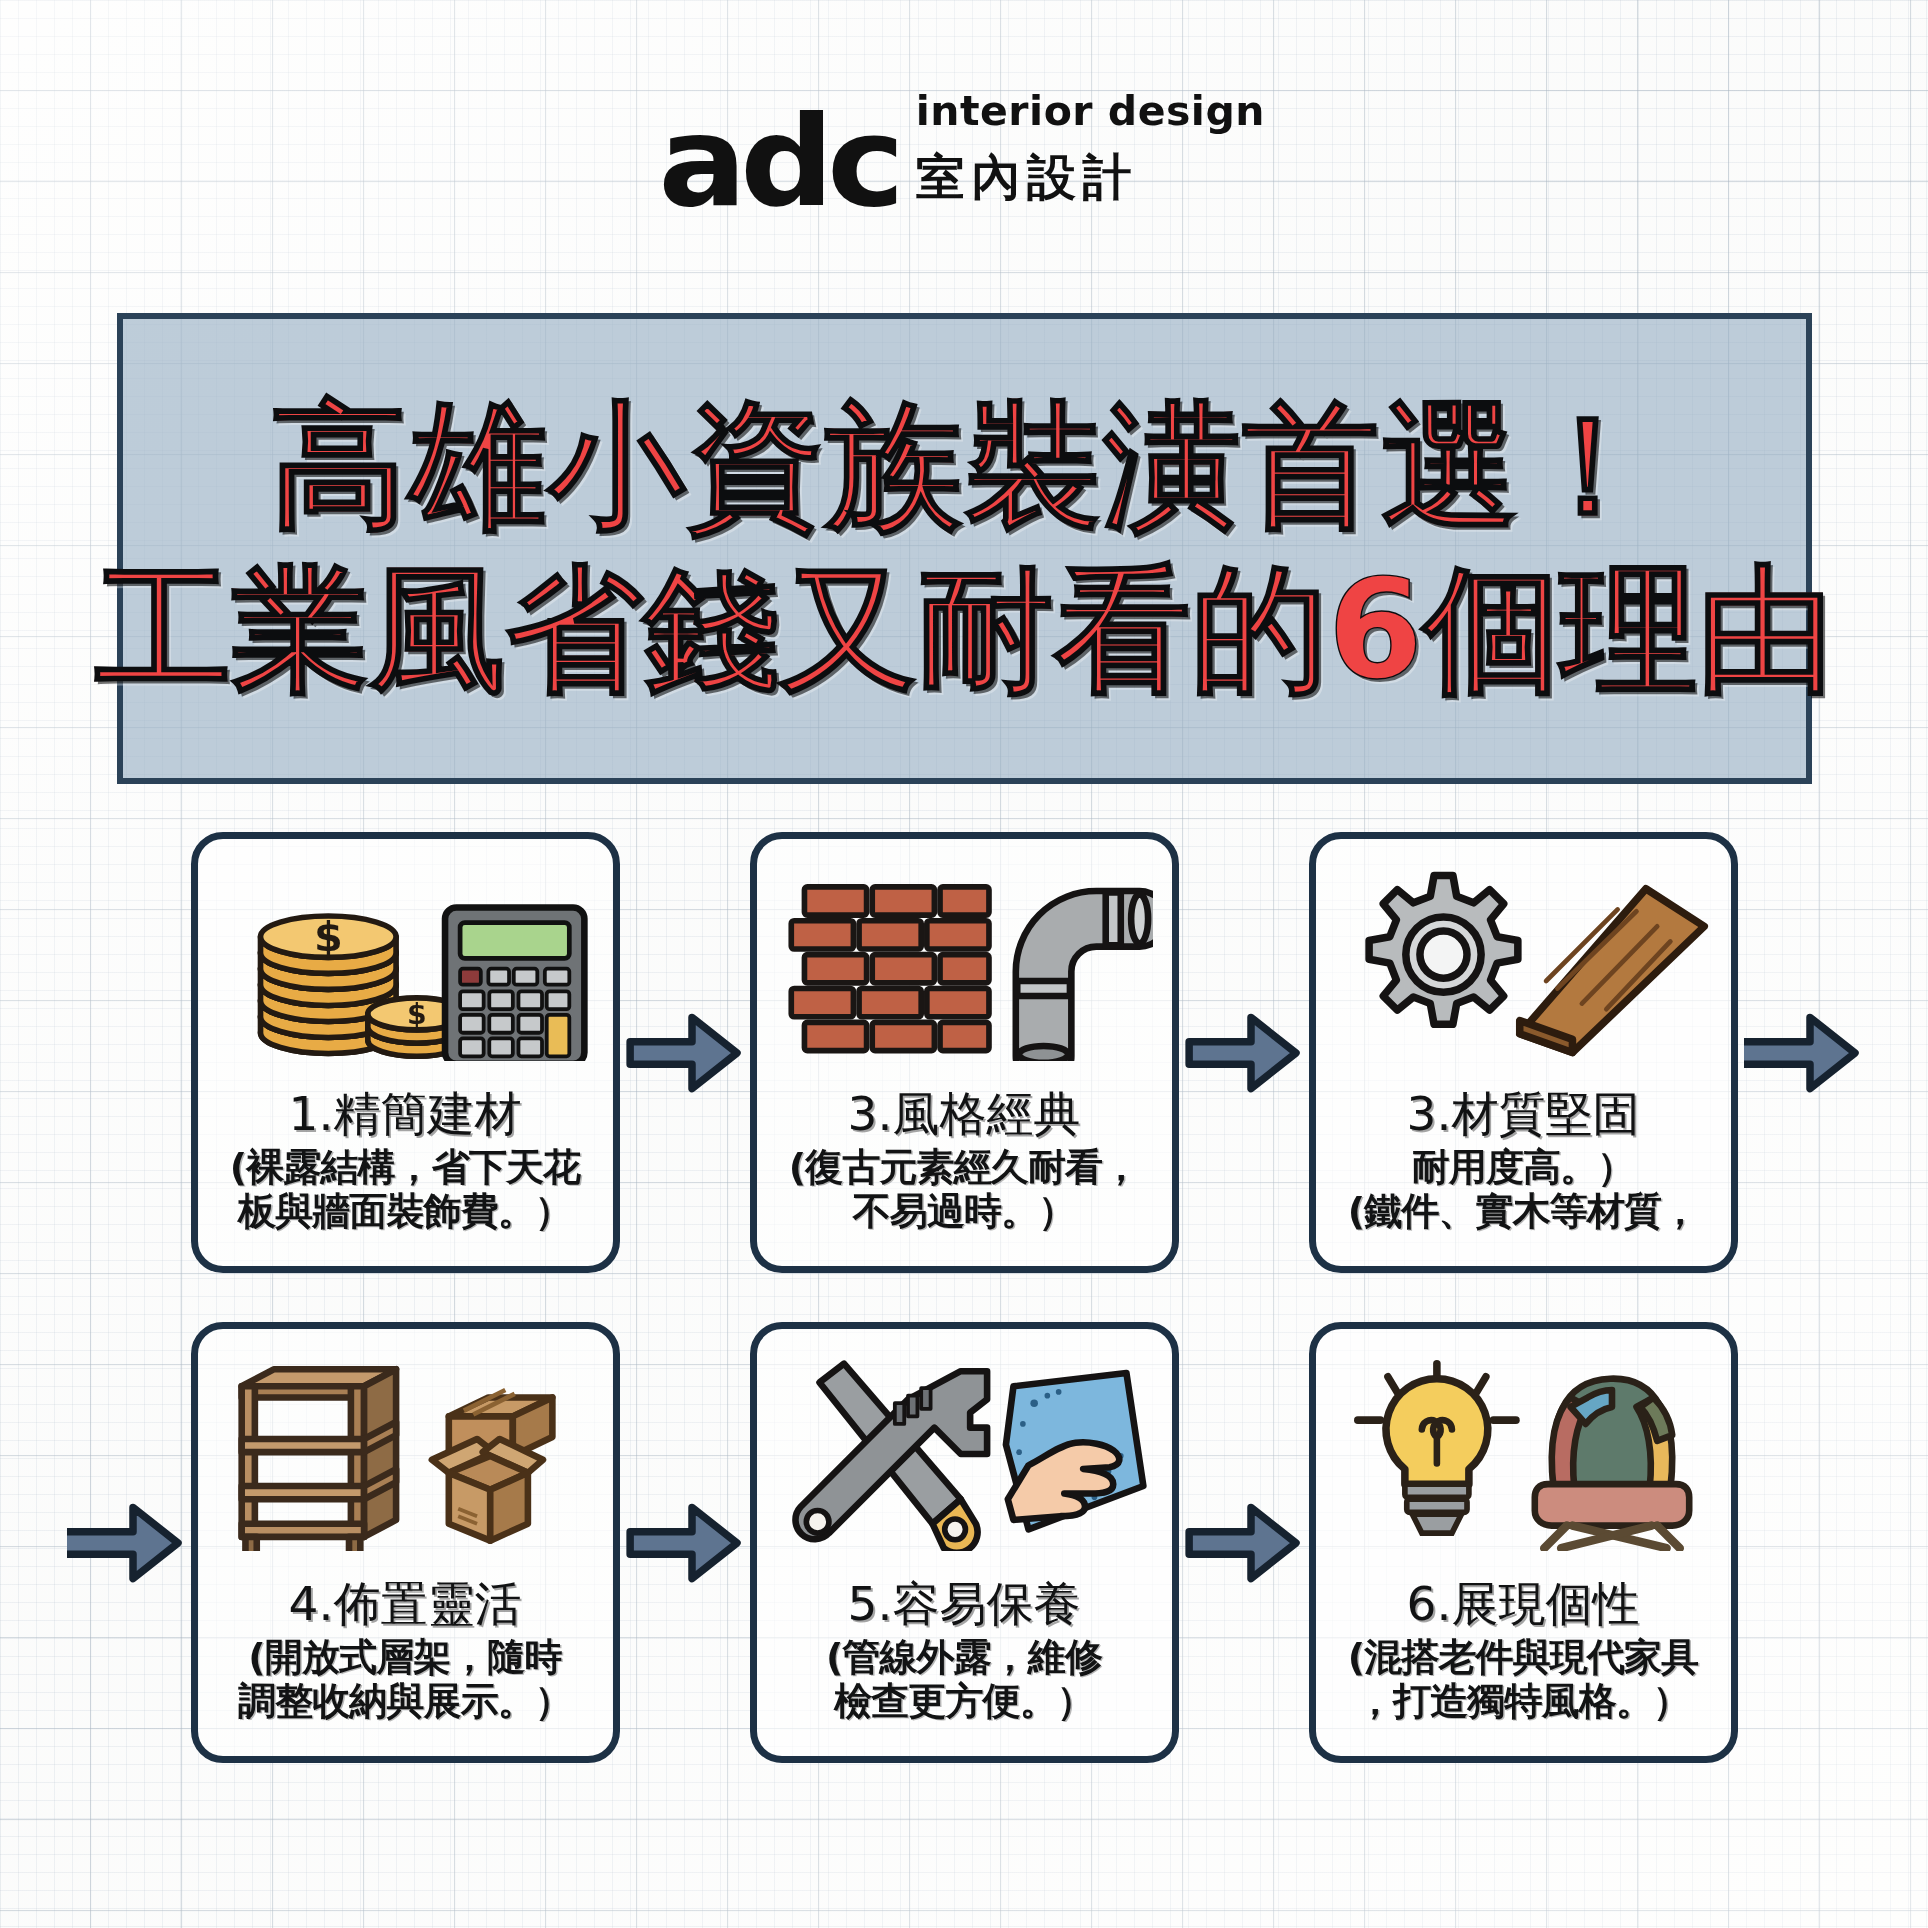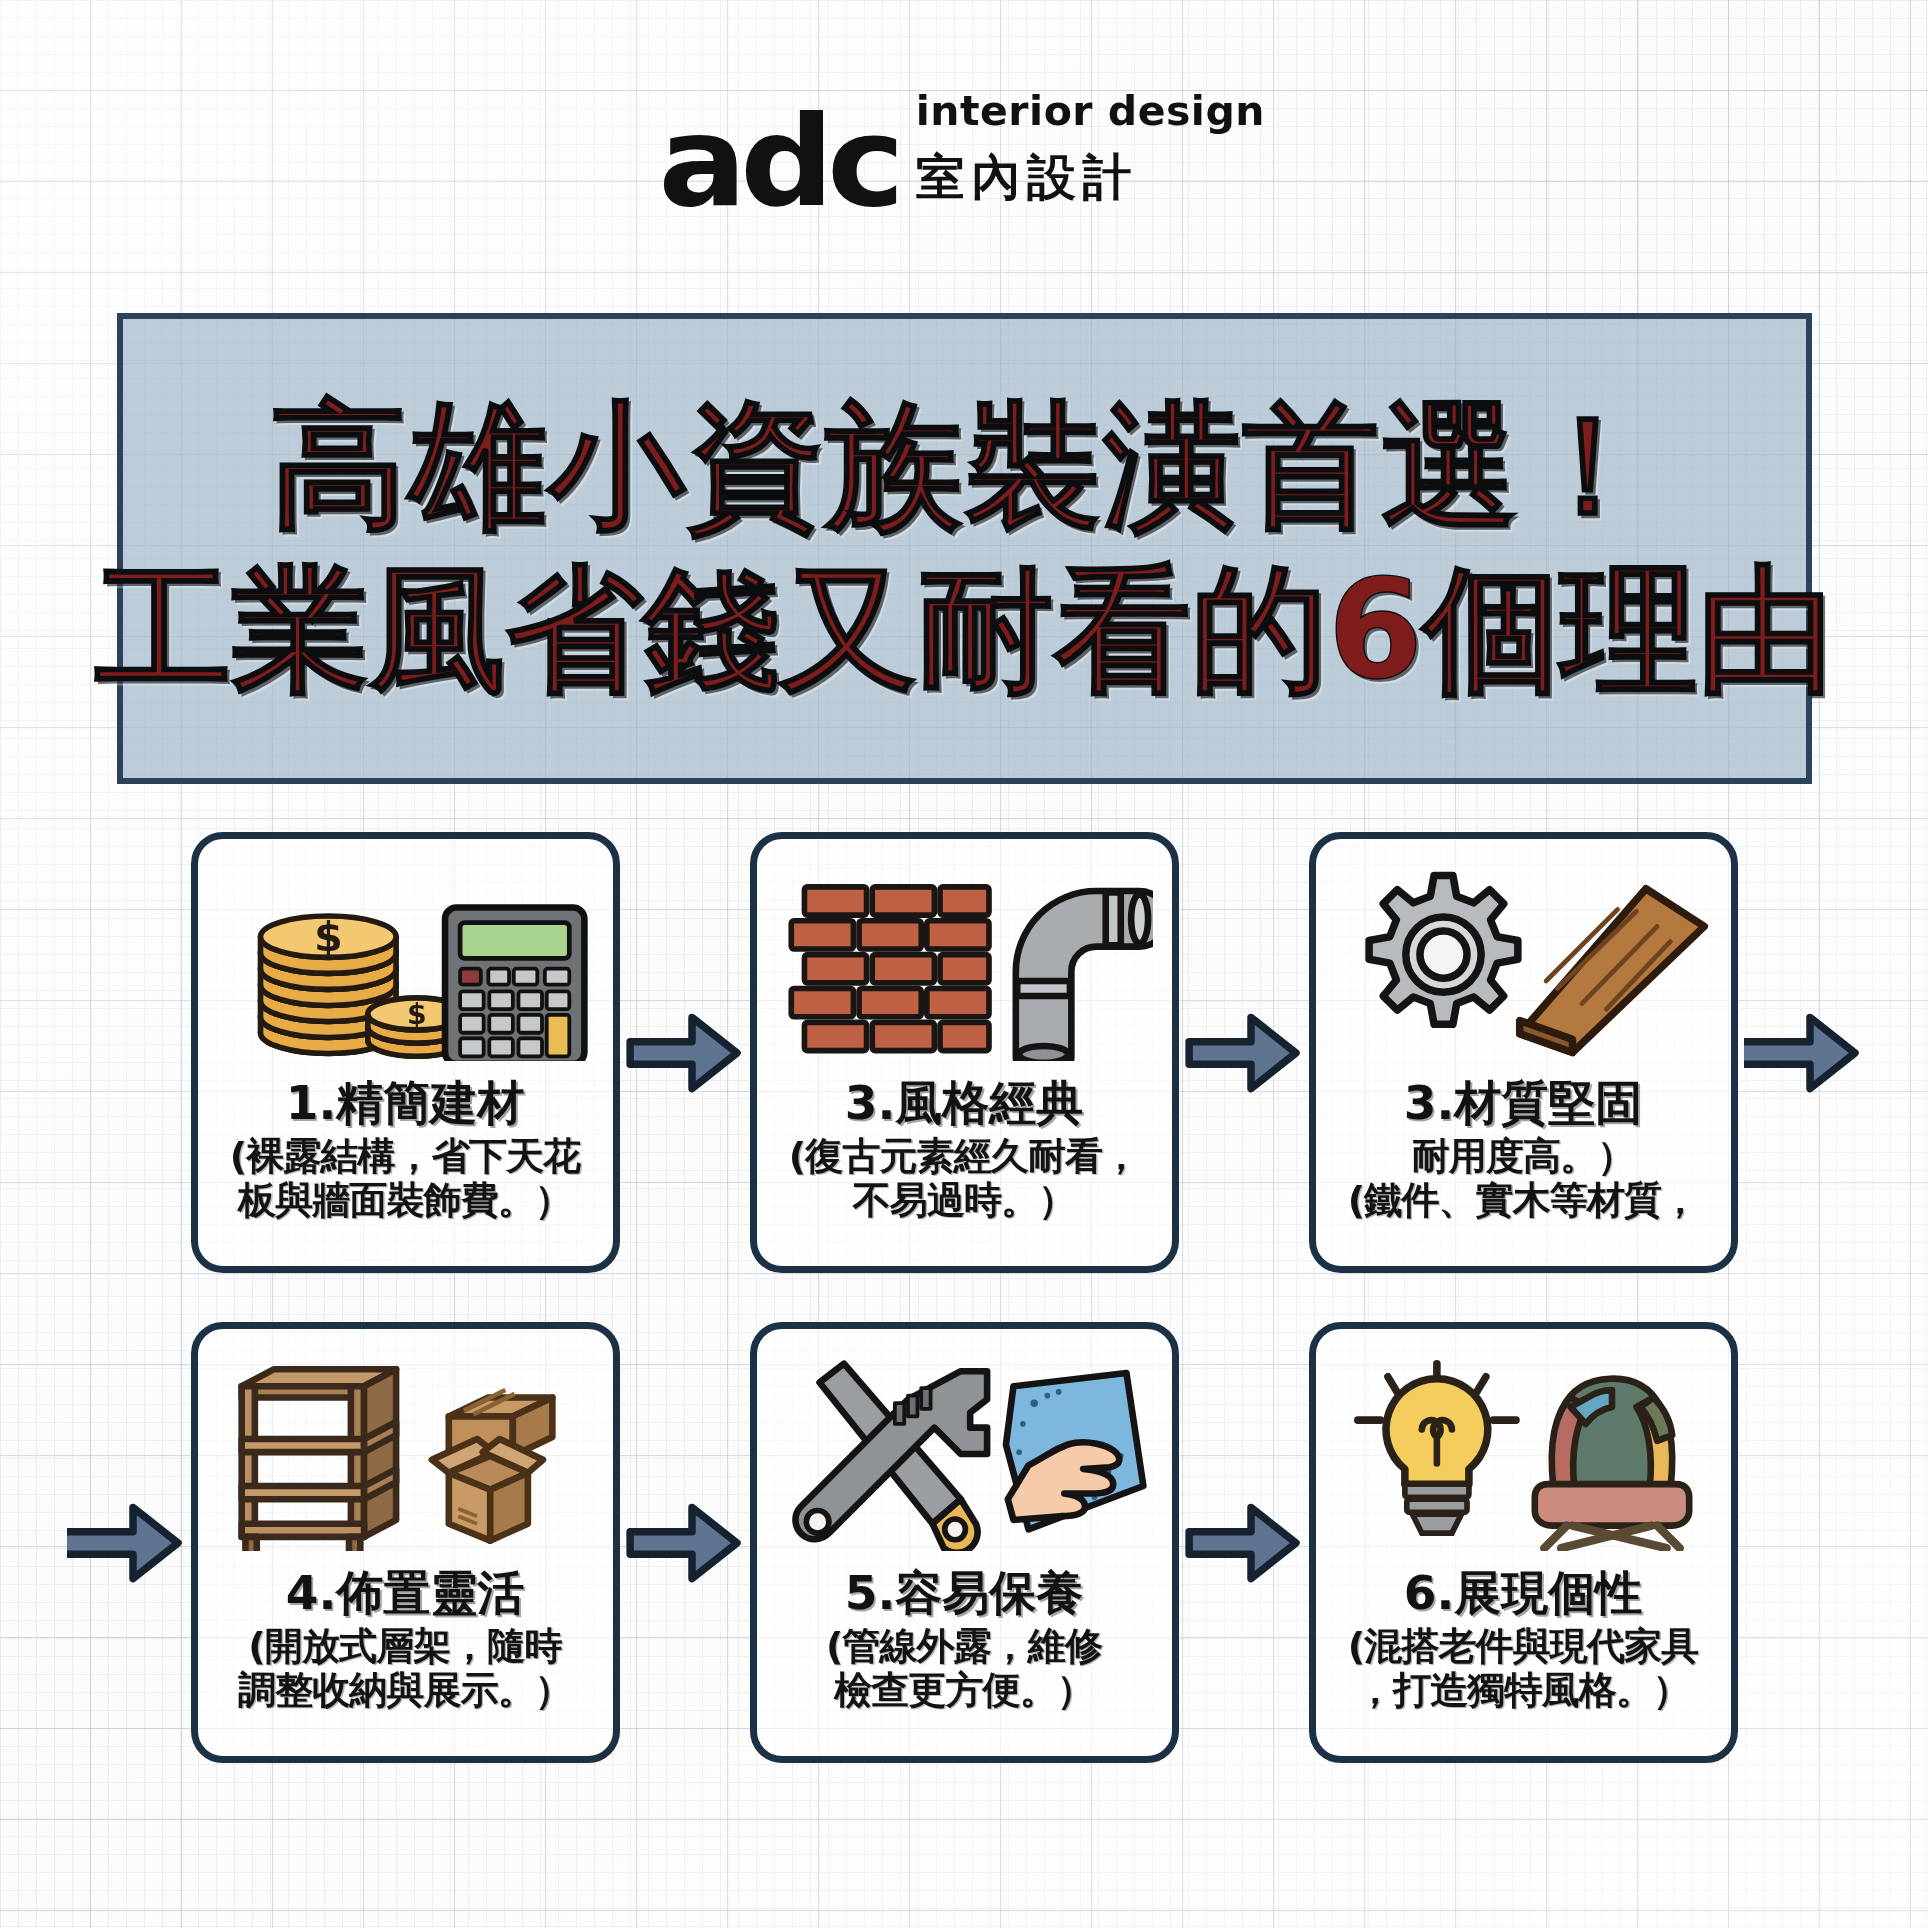--- a/index.html
+++ b/index.html
@@ -63,21 +63,21 @@
     position:absolute;left:117px;top:313px;width:1695px;height:471px;
     box-sizing:border-box;
     background:rgba(150,175,196,.62);
     border:6.6px solid #2b4258;
     display:flex;flex-direction:column;justify-content:center;align-items:center;
     gap:5.6px;
   }
   .banner-line{
     font-family:"DejaVu Sans",sans-serif;
     font-weight:700;
-    color:#7f1d1d;
+    color:#ef4444;
     line-height:1.16;
     white-space:nowrap;
     text-shadow:
        2.8px 2.8px 0 rgba(0,0,0,.55),
        4.7px 4.7px 0 rgba(255,255,255,.30);
     -webkit-text-stroke:1.4px #0c0d0f;
   }
   #banner-line1{font-size:137px;letter-spacing:1.9px;}
   #banner-line2{font-size:137px;letter-spacing:0px;}
 
@@ -102,22 +102,22 @@
     display:flex;flex-direction:column;align-items:center;
     padding:21px 13px 7.5px;
   }
   .card-art{
     height:202px;width:100%;
     display:flex;align-items:center;justify-content:center;gap:11.3px;
     margin-top:3.8px;
   }
   .card-title{
     font-family:"DejaVu Sans",sans-serif;
-    font-weight:700;font-size:47px;line-height:1.06;color:#111213;
-    margin-top:12px;white-space:nowrap;
+    font-weight:400;font-size:47px;line-height:1.06;color:#111213;
+    margin-top:23px;white-space:nowrap;
     text-shadow:1.9px 1.9px 0 rgba(0,0,0,.35);
   }
   .card-desc{
     font-family:"DejaVu Sans",sans-serif;
     font-weight:700;font-size:38px;line-height:1.18;color:#121314;
     text-align:center;margin-top:6px;letter-spacing:-0.9px;
     text-shadow:1.4px 1.4px 0 rgba(0,0,0,.28);
   }
 
   

